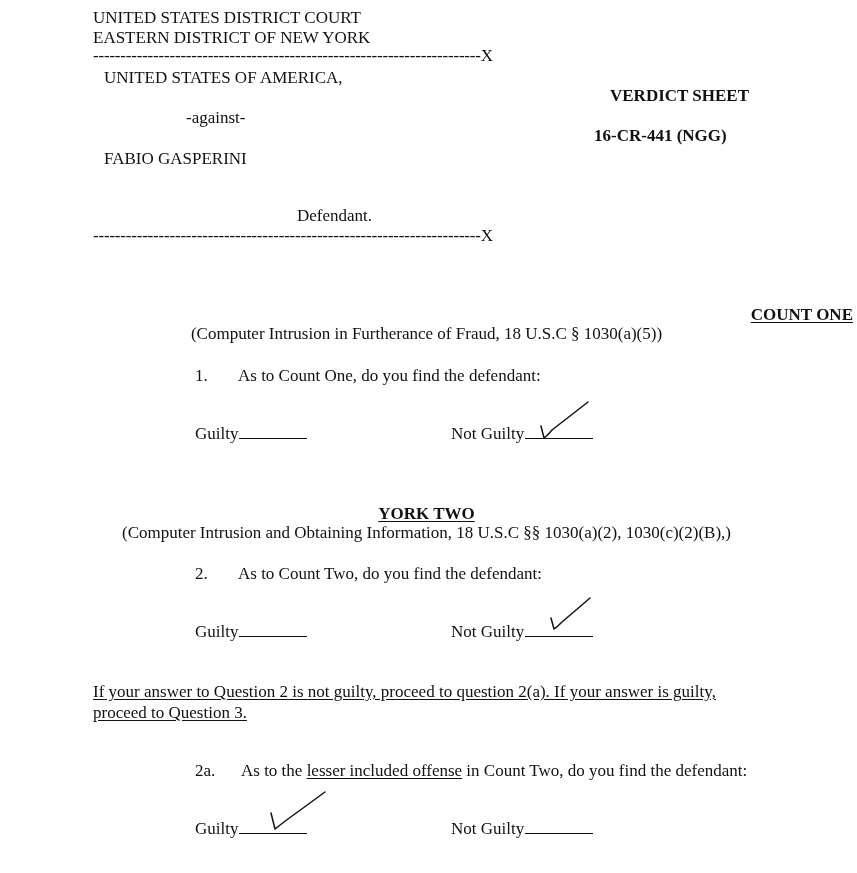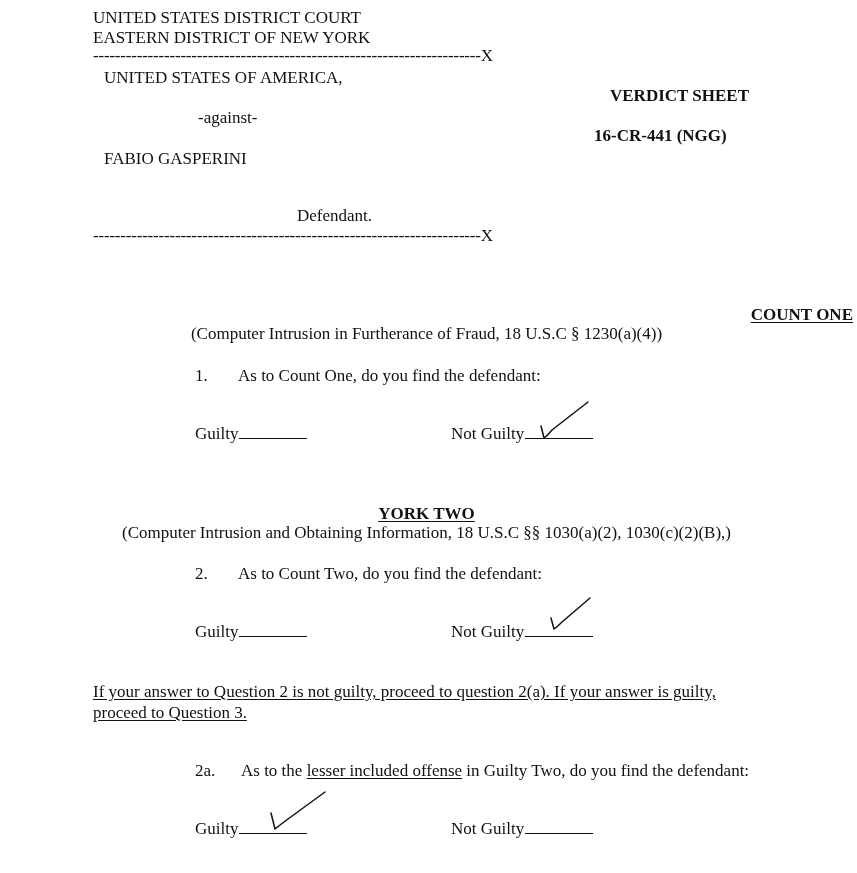--- a/index.html
+++ b/index.html
@@ -16,30 +16,30 @@
   .check { position: absolute; }
   .check path { fill: none; stroke: #111; stroke-width: 1.5; stroke-linecap: round; stroke-linejoin: round; }
 </style>
 </head>
 <body>
 
 <div class="abs" style="left:93px; top:9px;">UNITED STATES DISTRICT COURT</div>
 <div class="abs" style="left:93px; top:29px;">EASTERN DISTRICT OF NEW YORK</div>
 <div class="abs dashes" style="left:93px; top:47px;">-----------------------------------------------------------------------X</div>
 <div class="abs" style="left:104px; top:69px;">UNITED STATES OF AMERICA,</div>
-<div class="abs" style="left:198px; top:109px;text-align:right;">-against-</div>
+<div class="abs" style="left:186px; top:109px;text-align:right;">-against-</div>
 <div class="abs" style="left:104px; top:150px;">FABIO GASPERINI</div>
 <div class="abs" style="left:297px; top:207px;">Defendant.</div>
 <div class="abs dashes" style="left:93px; top:227px;">-----------------------------------------------------------------------X</div>
 
 <div class="abs bold" style="left:610px; top:87px;">VERDICT SHEET</div>
 <div class="abs bold" style="left:594px; top:127px;">16-CR-441 (NGG)</div>
 
 <div class="abs bold ul" style="left:0; width:853px; text-align:right; top:306px;">COUNT ONE</div>
-<div class="abs" style="left:0; width:853px; text-align:center; top:325px;">(Computer Intrusion in Furtherance of Fraud, 18 U.S.C § 1230(a)(4))</div>
+<div class="abs" style="left:0; width:853px; text-align:center; top:325px;">(Computer Intrusion in Furtherance of Fraud, 18 U.S.C § 1030(a)(5))</div>
 <div class="abs" style="left:195px; top:367px;">1.</div>
 <div class="abs" style="left:238px; top:367px;">As to Count One, do you find the defendant:</div>
 
 <div class="abs" style="left:195px; top:425px;">
   <span>Guilty</span><span class="blank"></span>
 </div>
 <div class="abs" style="left:451px; top:425px;">
   <span>Not Guilty</span><span class="blank"></span>
 </div>
 <svg class="check" style="left:538px; top:400px;" width="54" height="42" viewBox="0 0 54 42">
@@ -58,21 +58,21 @@
   <span>Not Guilty</span><span class="blank"></span>
 </div>
 <svg class="check" style="left:548px; top:596px;" width="46" height="38" viewBox="0 0 46 38">
   <path d="M3 22 L6 33 Q9 31 14 26 L42 2"></path>
 </svg>
 
 <div class="abs ul" style="left:93px; top:683px;text-align:center;">If your answer to Question 2 is not guilty, proceed to question 2(a). If your answer is guilty,</div>
 <div class="abs ul" style="left:93px; top:704px;text-decoration:underline;">proceed to Question 3.</div>
 
 <div class="abs" style="left:195px; top:762px;">2a.</div>
-<div class="abs" style="left:241px; top:762px;"><span>As to the </span><span class="ul">lesser included offense</span><span> in Guilty Two, do you find the defendant:</span></div>
+<div class="abs" style="left:241px; top:762px;"><span>As to the </span><span class="ul">lesser included offense</span><span> in Count Two, do you find the defendant:</span></div>
 
 <div class="abs" style="left:195px; top:820px;">
   <span>Guilty</span><span class="blank"></span>
 </div>
 <div class="abs" style="left:451px; top:820px;">
   <span>Not Guilty</span><span class="blank"></span>
 </div>
 <svg class="check" style="left:268px; top:789px;" width="60" height="44" viewBox="0 0 60 44">
   <path d="M3 24 L7 40 Q12 36 20 30 L57 3"></path>
 </svg>

